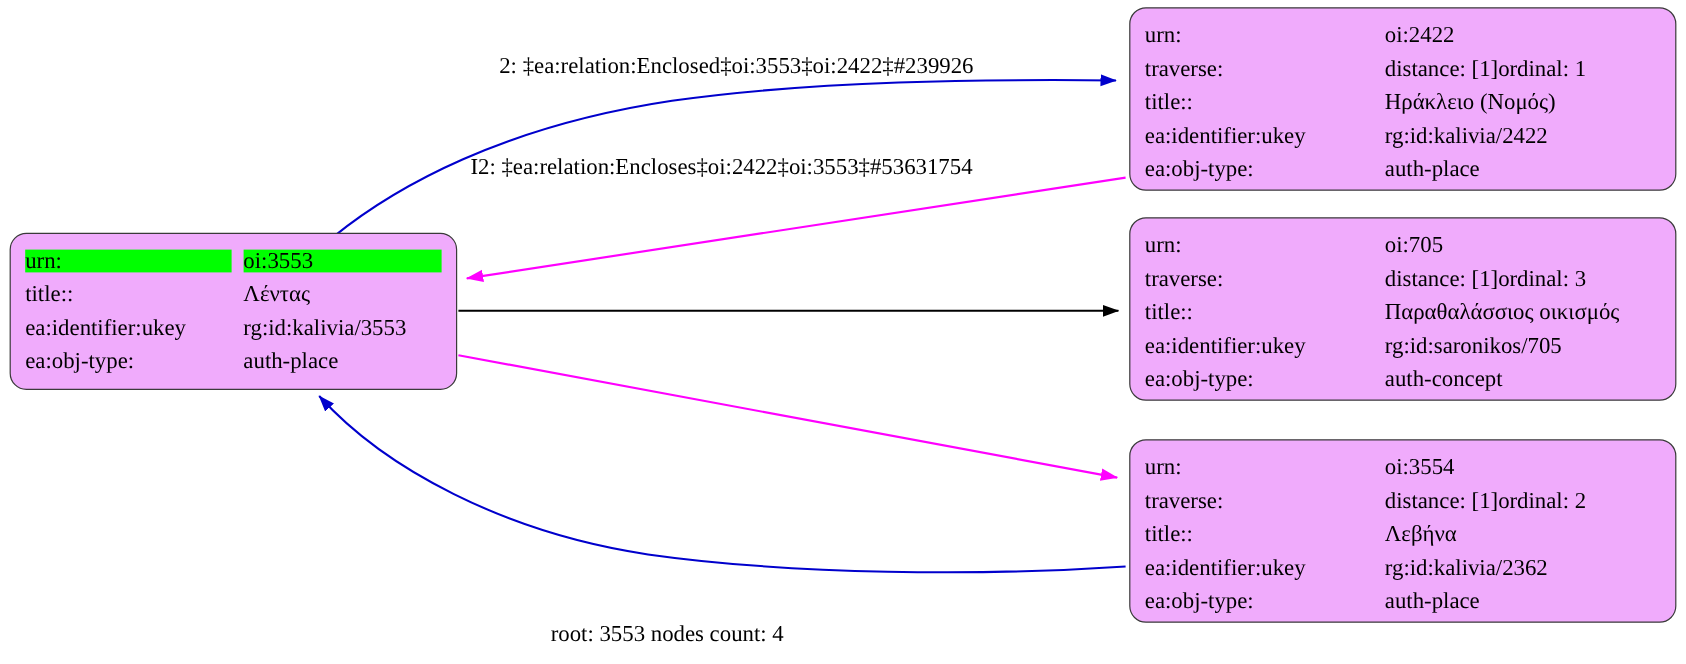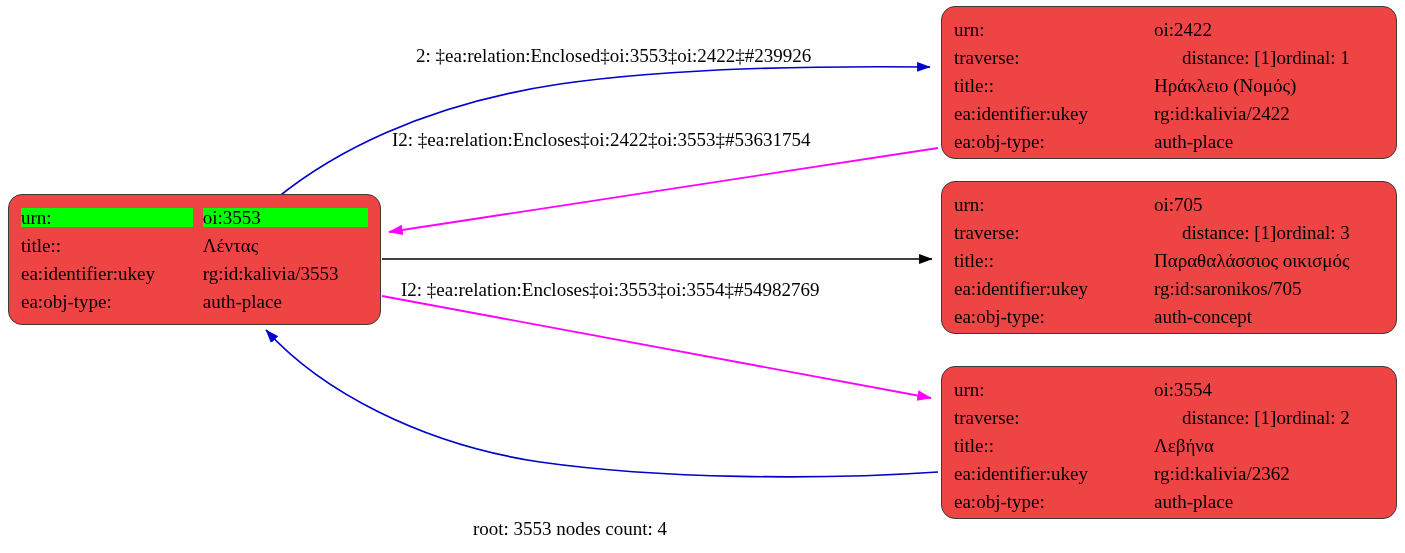--- a/index.html
+++ b/index.html
@@ -26,21 +26,21 @@
     height: 553px;
     pointer-events: none;
   }
 
   
   .node {
     position: absolute;
     box-sizing: border-box;
     border: 1.6px solid #3a3a3a;
     border-radius: 14px;
-    background: #ef4444;
+    background: #f0abfc;
     padding: 9px 12px 10px 12px;
   }
   .node table {
     border-collapse: collapse;
     border-spacing: 0;
     width: 100%;
   }
   .node td {
     font-size: 19px;
     line-height: 1.0;
@@ -59,39 +59,39 @@
     background: #00ff00;
   }
 
   
   .node-right { left: 941px; width: 456px; }
   #node-2422 { top: 6px;   height: 153px; }
   #node-705  { top: 181px; height: 153px; }
   #node-3554 { top: 366px; height: 153px; }
   .node-right td.key { width: 190px; }
 
-  .traverse-val { display: inline-block; margin-left: 28px; }
+  .traverse-val { display: inline-block; }
 
   
   .edge-label {
     position: absolute;
     font-size: 19px;
     line-height: 1;
     white-space: nowrap;
     color: #000000;
   }
   #label-e1 { left: 416px; top: 46px; }
   #label-e2 { left: 392px; top: 130px; }
   #label-e3 { left: 437px; top: 240px; }
   #label-e4 { left: 401px; top: 280px; }
   #label-e5 { left: 416px; top: 398px; }
 
   #footer-caption {
     position: absolute;
-    left: 14px;
+    left: 0;
     top: 519px;
     width: 1112px;
     text-align: center;
     font-size: 19px;
     line-height: 1;
   }
 </style>
 </head>
 <body>
 
@@ -230,17 +230,16 @@
       <tr>
         <td class="key">ea:obj-type:</td>
         <td class="val">auth-place</td>
       </tr>
     </tbody>
       </table>
   </div>
 
   <div class="edge-label" id="label-e1">2: ‡ea:relation:Enclosed‡oi:3553‡oi:2422‡#239926</div>
   <div class="edge-label" id="label-e2">I2: ‡ea:relation:Encloses‡oi:2422‡oi:3553‡#53631754</div>
-  <div class="edge-label" id="label-e4">I2: ‡ea:relation:Encloses‡oi:3553‡oi:3554‡#54982769</div>
 
   <div id="footer-caption">root: 3553 nodes count: 4</div>
 
 </div>
 
 </body></html>

